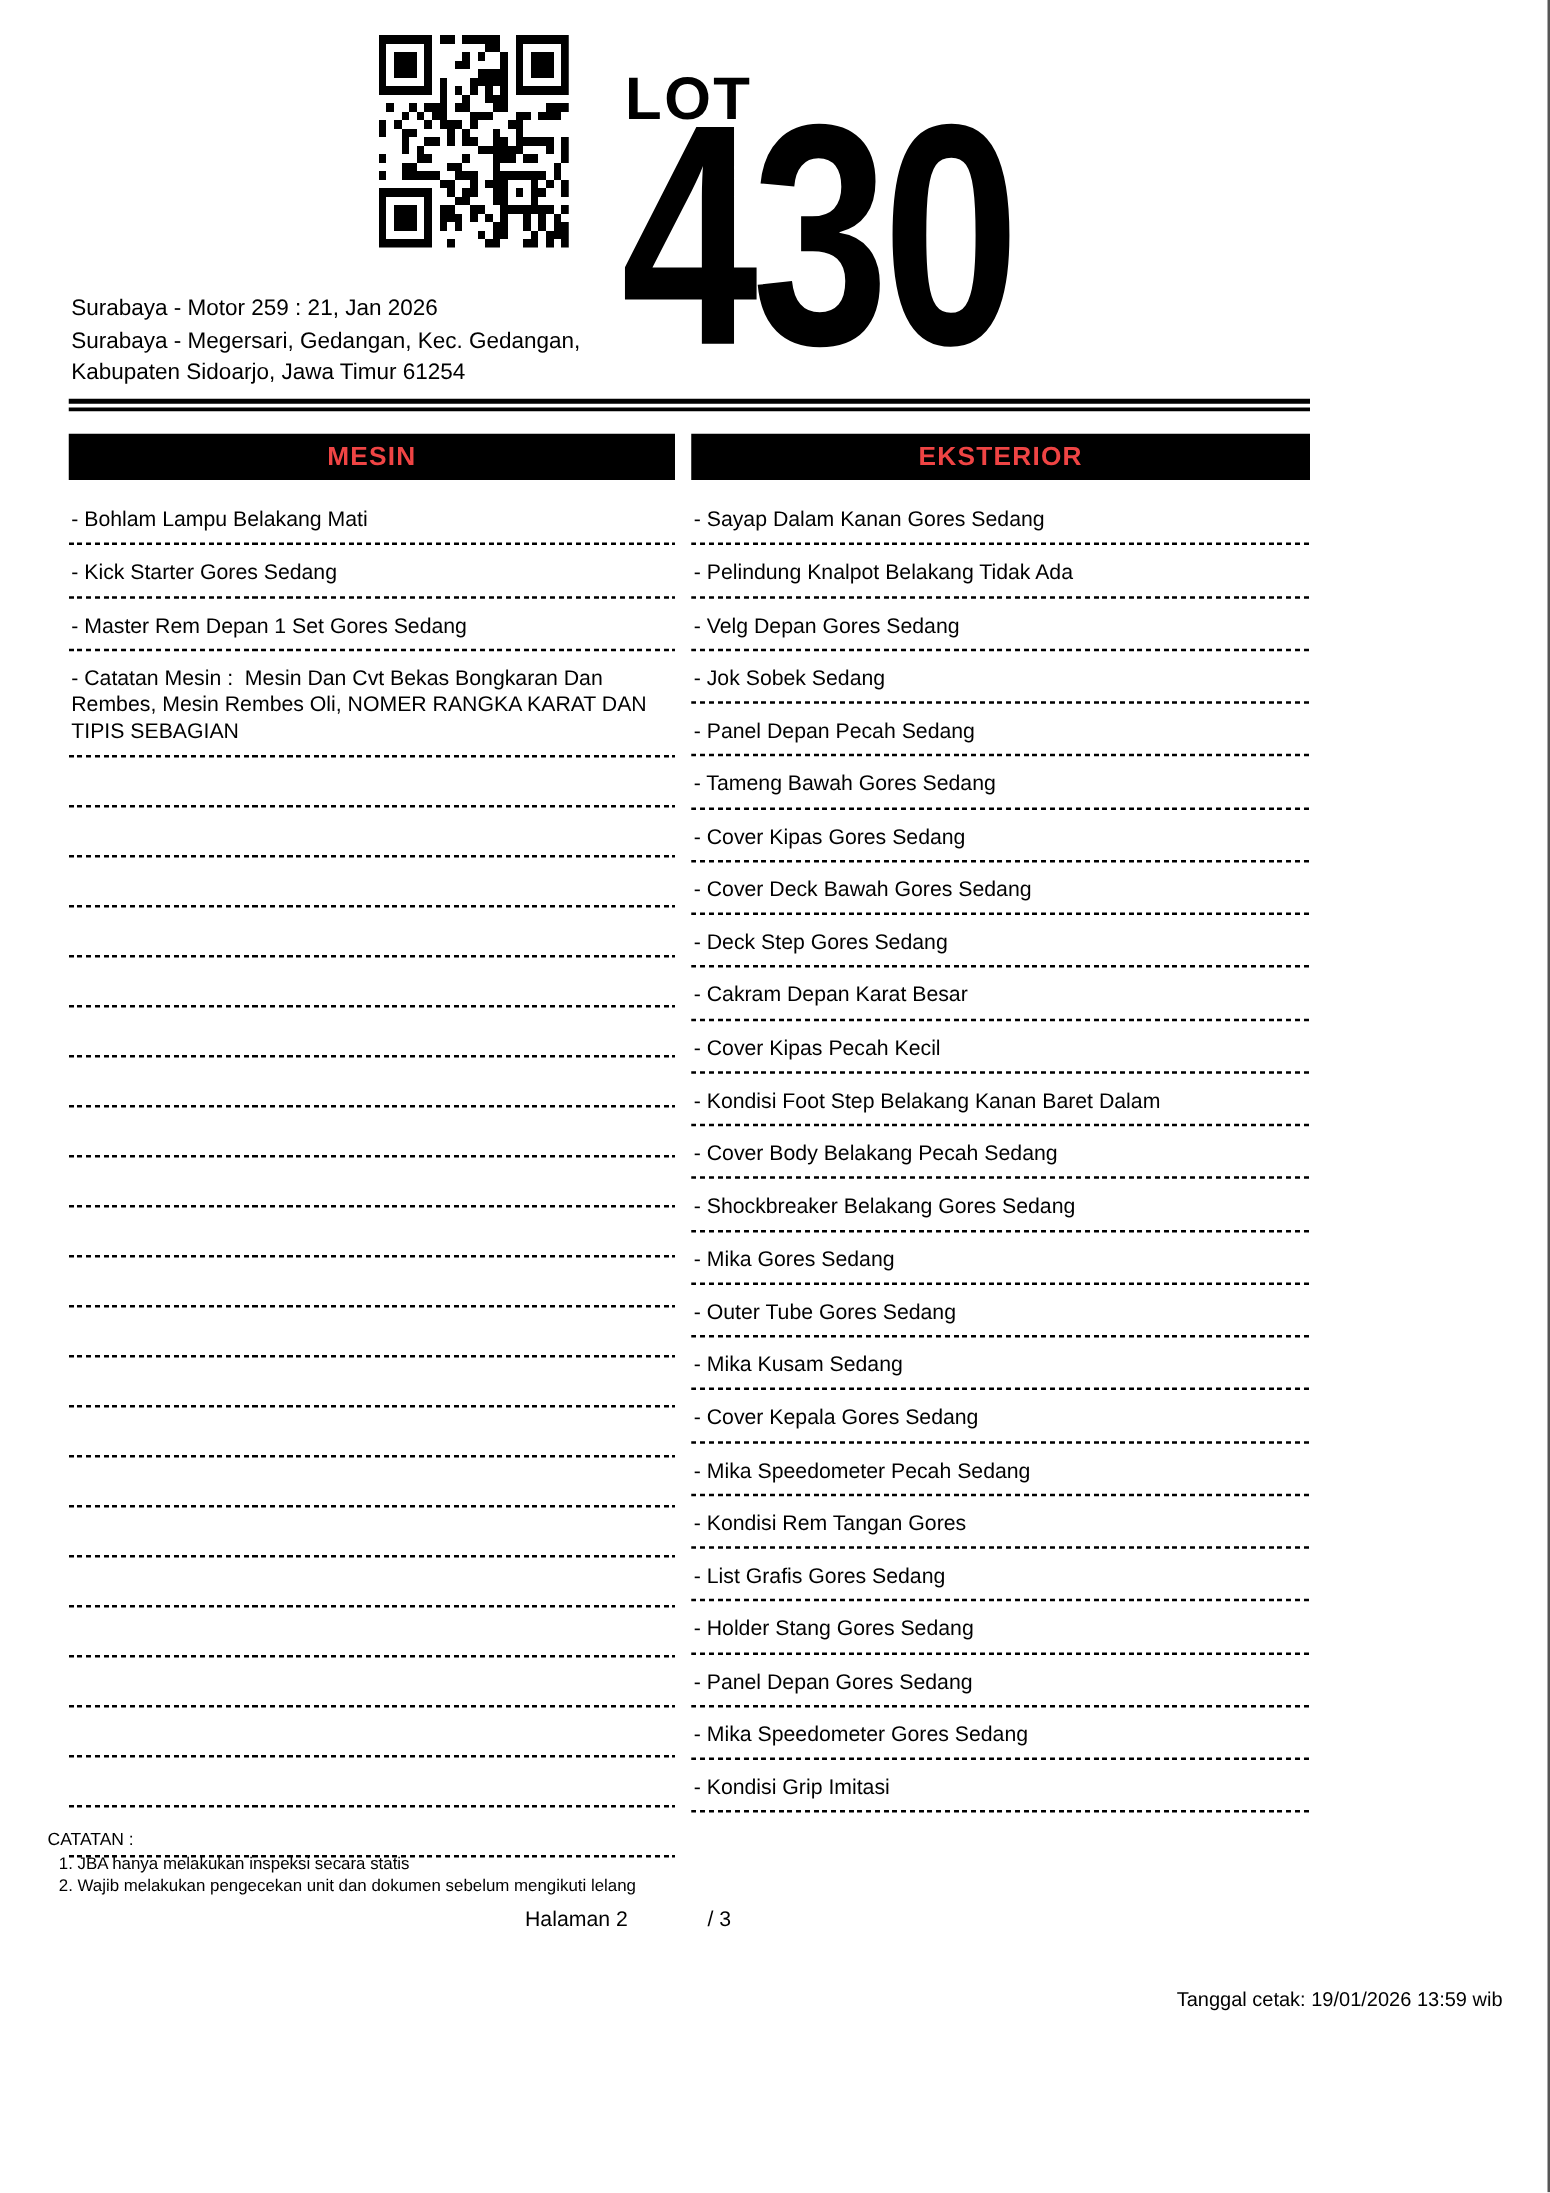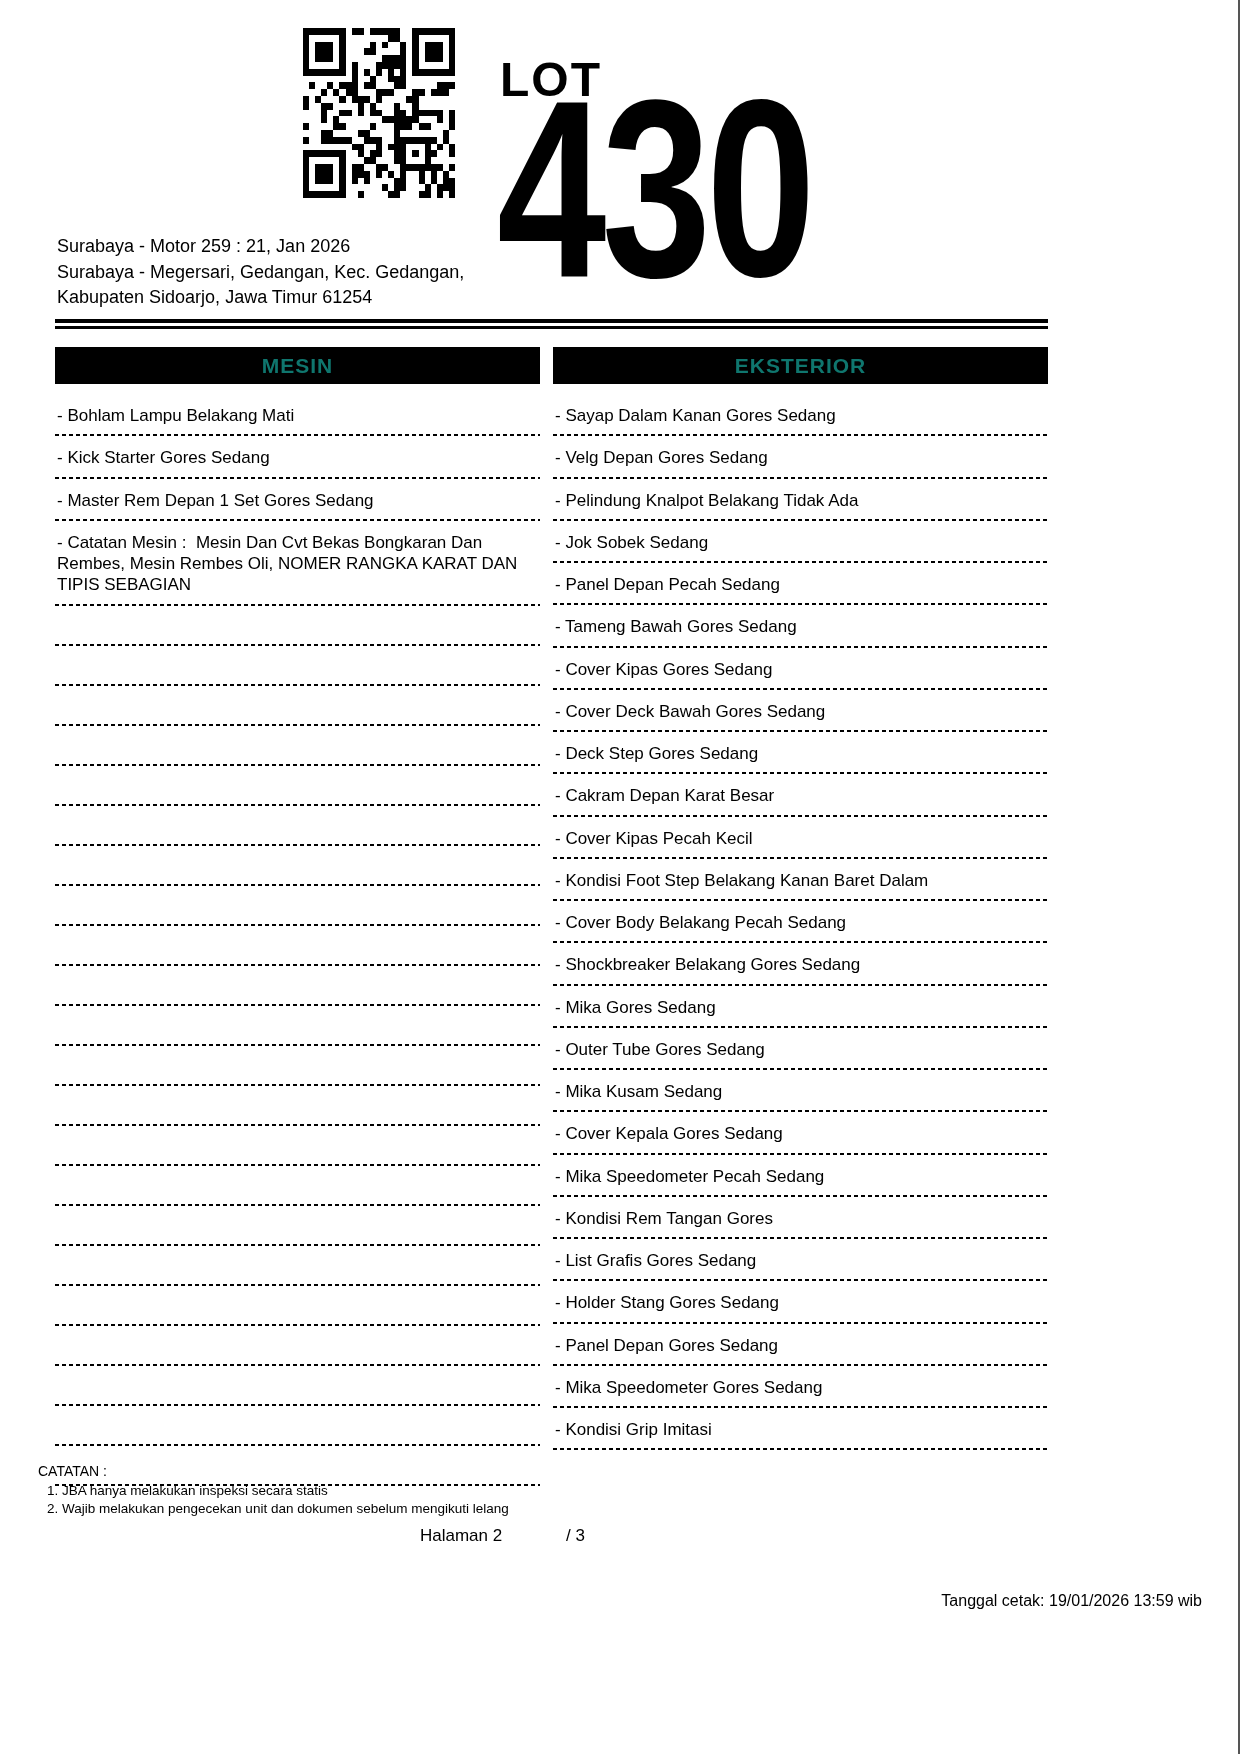--- a/index.html
+++ b/index.html
@@ -54,21 +54,21 @@
     width: 993px;
   }
   .rule-a { height: 4px; background: #000; }
   .rule-b { height: 3px; background: #000; margin-top: 3px; }
 
   
   .col-header {
     position: absolute;
     top: 347px; height: 37px;
     background: #000000;
-    color: #0f766e;
+    color: #ef4444;
     font-size: 21px;
     font-weight: bold;
     letter-spacing: 1px;
     display: flex;
     align-items: center;
     justify-content: center;
   }
   .hdr-mesin { left: 55px;  width: 485px; }
   .hdr-eks   { left: 553px; width: 495px; }
 
@@ -483,22 +483,22 @@
       <div class="row row-empty"></div>
       <div class="row row-empty"></div>
       <div class="row row-empty"></div>
       <div class="row row-empty"></div>
       <div class="row row-empty"></div>
       <div class="row row-empty"></div>
       <div class="row row-empty"></div>
     </div>
   <div class="col col-right">
       <div class="row">- Sayap Dalam Kanan Gores Sedang</div>
+      <div class="row">- Pelindung Knalpot Belakang Tidak Ada</div>
       <div class="row">- Velg Depan Gores Sedang</div>
-      <div class="row">- Pelindung Knalpot Belakang Tidak Ada</div>
       <div class="row">- Jok Sobek Sedang</div>
       <div class="row">- Panel Depan Pecah Sedang</div>
       <div class="row">- Tameng Bawah Gores Sedang</div>
       <div class="row">- Cover Kipas Gores Sedang</div>
       <div class="row">- Cover Deck Bawah Gores Sedang</div>
       <div class="row">- Deck Step Gores Sedang</div>
       <div class="row">- Cakram Depan Karat Besar</div>
       <div class="row">- Cover Kipas Pecah Kecil</div>
       <div class="row">- Kondisi Foot Step Belakang Kanan Baret Dalam</div>
       <div class="row">- Cover Body Belakang Pecah Sedang</div>

